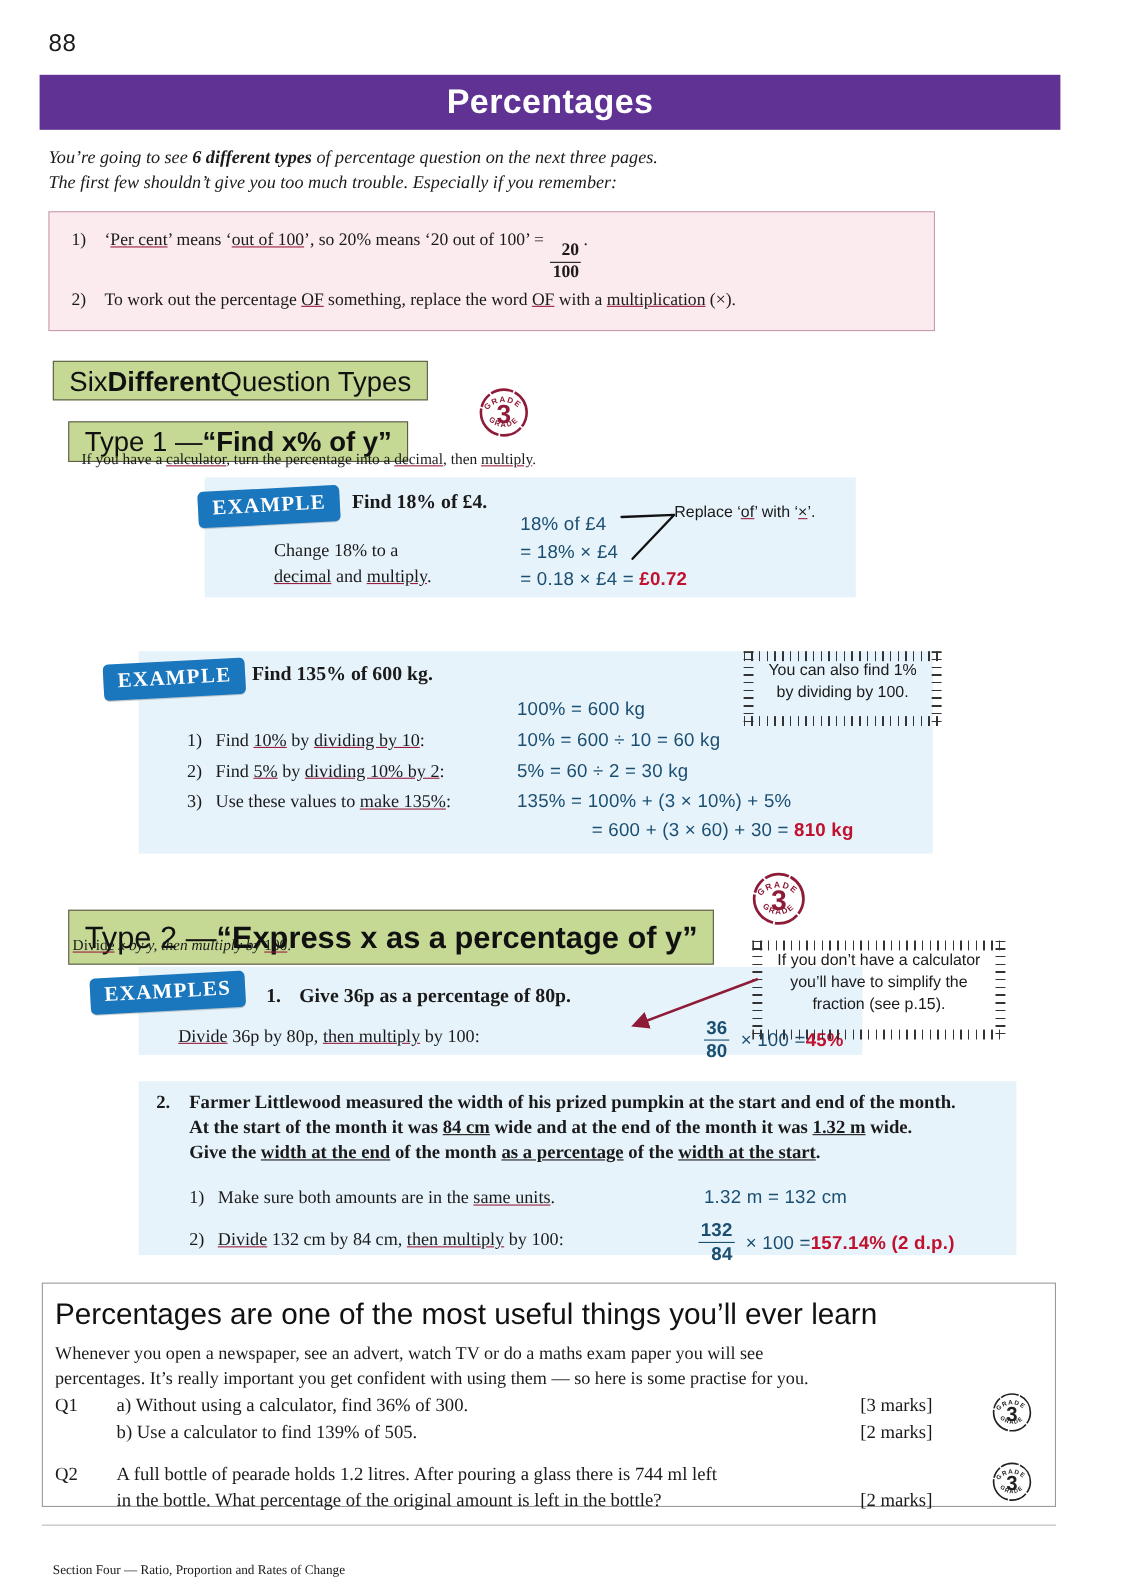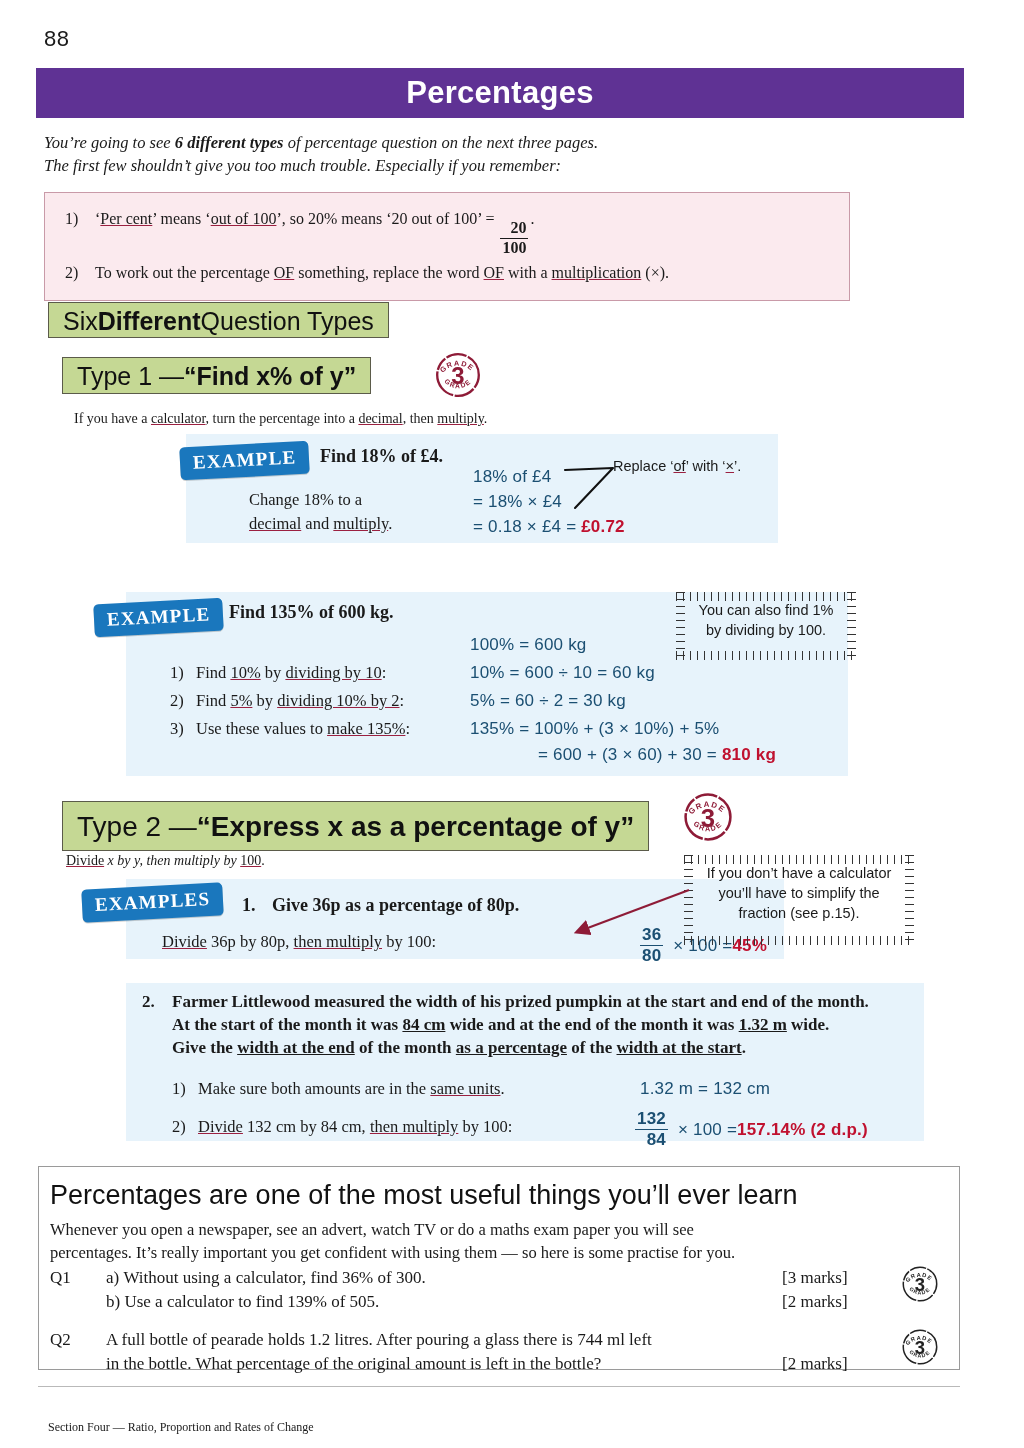--- a/index.html
+++ b/index.html
@@ -109,20 +109,21 @@
     background: #c5d894;
     border: 1px solid #5b5b4a;
     box-sizing: border-box;
     display: flex;
     align-items: center;
     padding: 6px 14px 4px 14px;
     font-family: "Liberation Sans", sans-serif;
     font-size: 25px;
     color: #111111;
     white-space: nowrap;
+    margin-top: 26px;
   }
   .green-bar b { font-weight: bold; }
 
   #green-six   { left: 48px;  top: 302px; height: 36px; }
   #green-type1 { left: 62px;  top: 357px; height: 37px; }
   #green-type2 { left: 62px;  top: 801px; height: 50px; font-size: 28px; text-align: center; }
 
   
   .grade-stamp {
     position: absolute;

